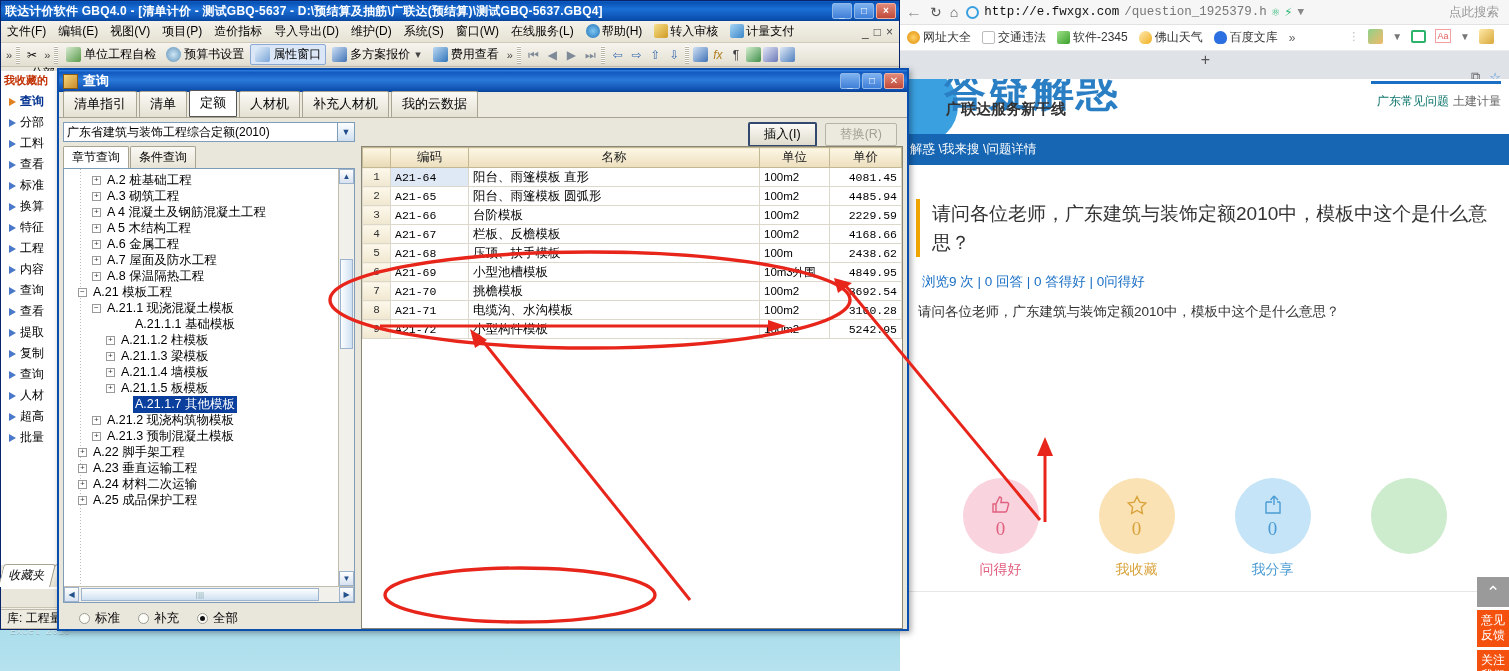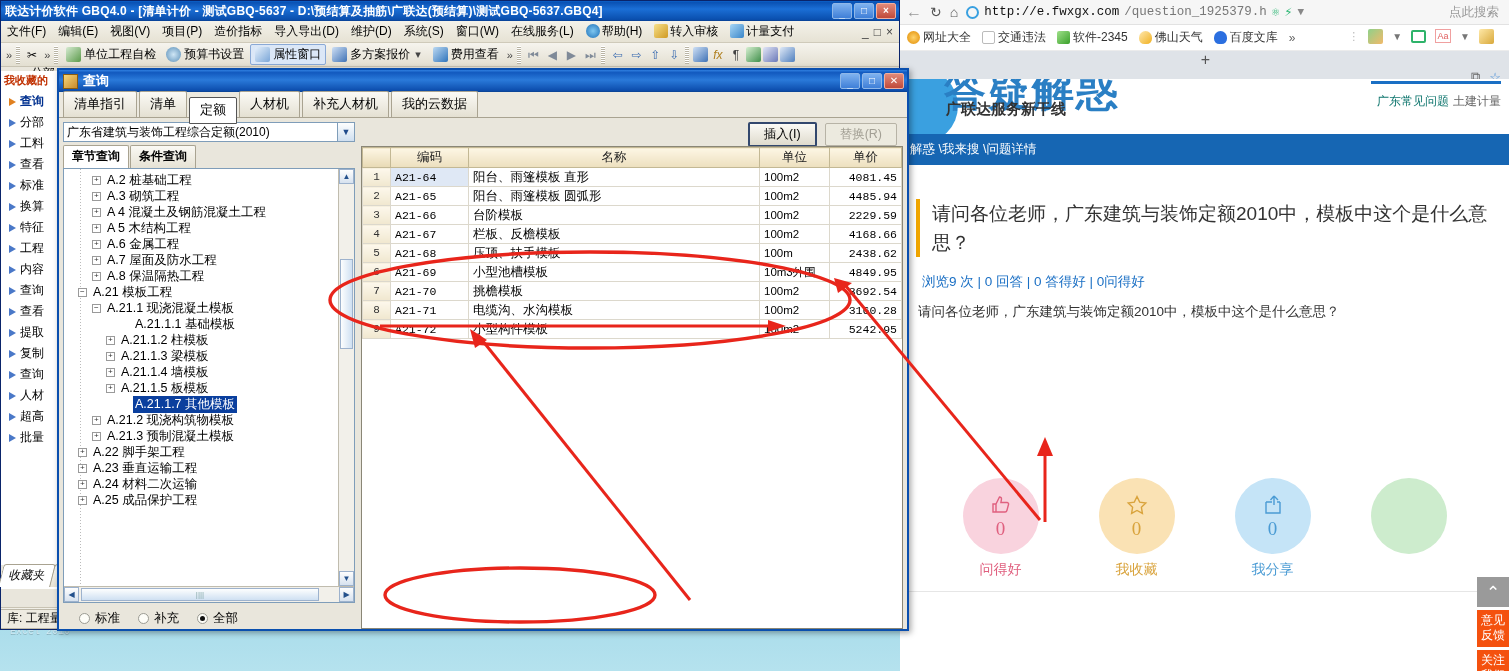--- a/index.html
+++ b/index.html
@@ -143,35 +143,35 @@
   .dlg-ico { width:15px;height:15px;background:linear-gradient(135deg,#f7d77a,#c98a2a); border:1px solid #8a5c10;}
   .dlg-tabs {
     display:flex; align-items:flex-end; height:26px; padding:3px 0 0 4px;
     background:#ece9df; border-bottom:1px solid #a9a391;
   }
   .dtab {
     border:1px solid #a9a391; border-bottom:none; background:linear-gradient(180deg,#fbfaf6,#e4e0d2);
     padding:3px 10px 4px 10px; font-size:13px; margin-right:2px; border-radius:2px 2px 0 0;
     white-space:nowrap;
   }
-  .dtab.sel { background:#fff; border:1px solid #555; position:relative; top:7px; font-weight:normal;}
+  .dtab.sel { background:#fff; border:1px solid #555; position:relative; top:0; font-weight:normal;}
 
   .dlg-body { display:flex; height:calc(100% - 48px); }
   .dlg-left { width:300px; padding:4px 4px 0 4px; display:flex; flex-direction:column; }
   .combo {
     height:20px; border:1px solid #7f9db9; background:#fff; display:flex; align-items:center;
     font-size:12px; padding-left:3px;
   }
   .combo .val { flex:1; white-space:nowrap; overflow:hidden; }
   .combo .cbtn {
     width:17px; height:18px; border-left:1px solid #7f9db9;
     background:linear-gradient(180deg,#fdfefe,#cfdff0);
     display:flex; align-items:center; justify-content:center; color:#204b8c; font-size:9px;
   }
-  .subtabs { display:flex; align-items:flex-end; height:22px; margin-top:4px;font-weight:bold; }
+  .subtabs { display:flex; align-items:flex-start; height:22px; margin-top:4px; }
   .stab {
     border:1px solid #a9a391; border-bottom:none; padding:2px 8px 3px 8px; font-size:12px;
     background:linear-gradient(180deg,#faf9f4,#e6e2d4); margin-right:1px; border-radius:2px 2px 0 0;
   }
   .stab.sel { background:#fff; }
   .treebox {
     flex:1; border:1px solid #7f9db9; background:#fff; position:relative; overflow:hidden;
     margin-bottom:0;
   }
   .treescroll { position:absolute; left:0; top:0; right:16px; bottom:16px; overflow:hidden; padding:3px 0 0 4px;}

